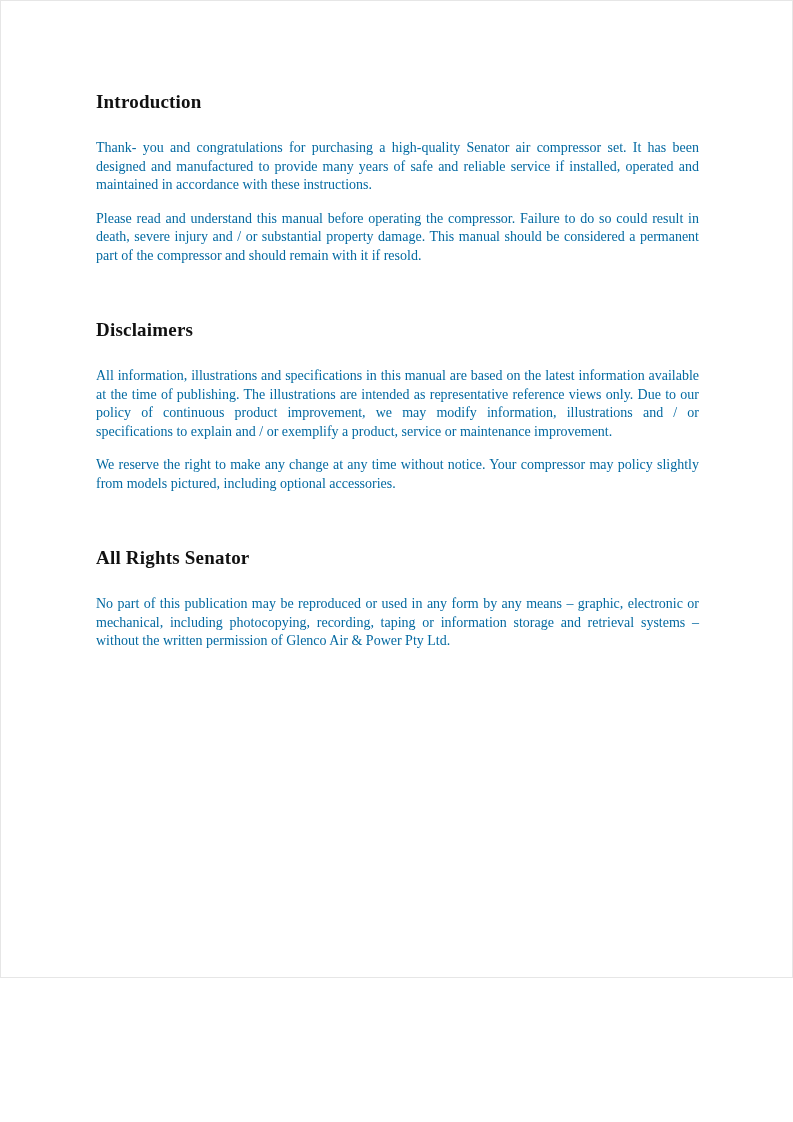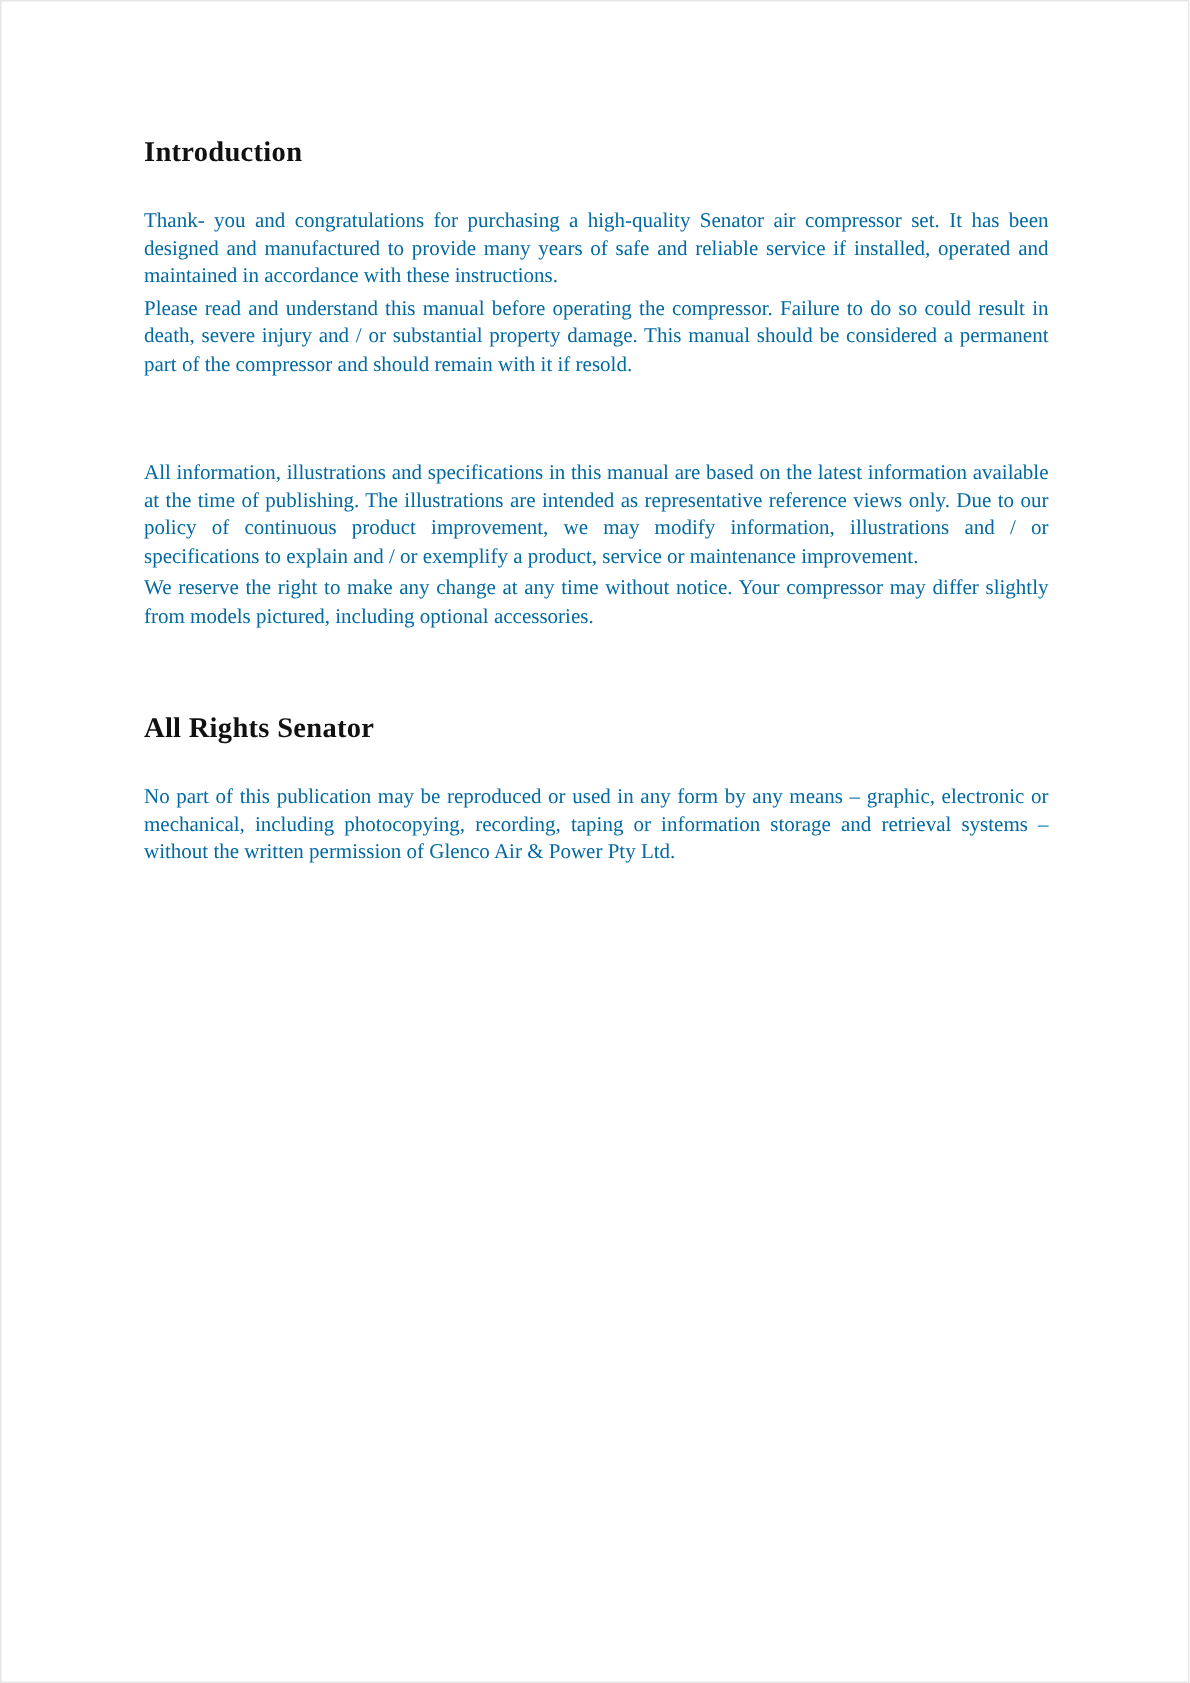--- a/index.html
+++ b/index.html
@@ -9,21 +9,21 @@
   }
   body {
     width: 793px;
     height: 1122px;
     box-sizing: border-box;
     font-family: "Liberation Serif", "DejaVu Serif", serif;
     color: #1a1a1a;
   }
   .page {
     width: 793px;
-    height: 1122px;
+    height: 978px;
     box-sizing: border-box;
     background: #ffffff;
     border: 1px solid #e6e6e6;
     padding: 90px 93px 29px 95px;
     overflow: hidden;
   }
   .doc-section {
     margin: 0 0 48px 0;
   }
   .doc-section + .doc-section {
@@ -37,37 +37,38 @@
     color: #111;
   }
   .paragraph {
     font-size: 14px;
     line-height: 18.5px;
     text-align: justify;
     margin: 0;
     color: #0369a1;
   }
   .paragraph + .paragraph {
-    margin-top: 3px;
+    margin-top: 15px;
   }
 </style>
 </head>
 <body>
 
 <div class="page">
 
   <section class="doc-section">
     <h2 class="section-heading">Introduction</h2>
     <p class="paragraph">Thank- you and congratulations for purchasing a high-quality Senator air compressor set. It has been designed and manufactured to provide many years of safe and reliable service if installed, operated and maintained in accordance with these instructions.</p>
     <p class="paragraph">Please read and understand this manual before operating the compressor. Failure to do so could result in death, severe injury and / or substantial property damage. This manual should be considered a permanent part of the compressor and should remain with it if resold.</p>
   </section>
 
   <section class="doc-section">
+    <h2 class="section-heading">Disclaimers</h2>
     <p class="paragraph">All information, illustrations and specifications in this manual are based on the latest information available at the time of publishing. The illustrations are intended as representative reference views only. Due to our policy of continuous product improvement, we may modify information, illustrations and / or specifications to explain and / or exemplify a product, service or maintenance improvement.</p>
-    <p class="paragraph">We reserve the right to make any change at any time without notice. Your compressor may differ slightly from models pictured, including optional accessories.</p>
+    <p class="paragraph">We reserve the right to make any change at any time without notice. Your compressor may policy slightly from models pictured, including optional accessories.</p>
   </section>
 
   <section class="doc-section">
     <h2 class="section-heading">All Rights Senator</h2>
     <p class="paragraph">No part of this publication may be reproduced or used in any form by any means – graphic, electronic or mechanical, including photocopying, recording, taping or information storage and retrieval systems – without the written permission of Glenco Air &amp; Power Pty Ltd.</p>
   </section>
 
 </div>
 
 </body></html>

